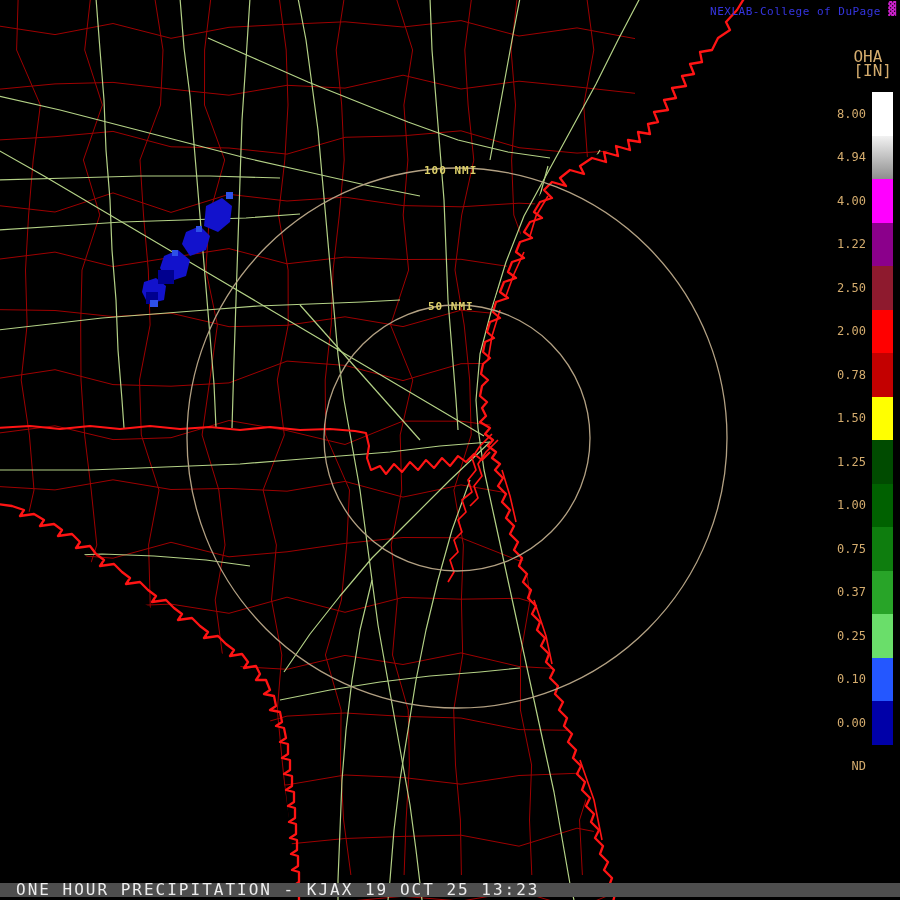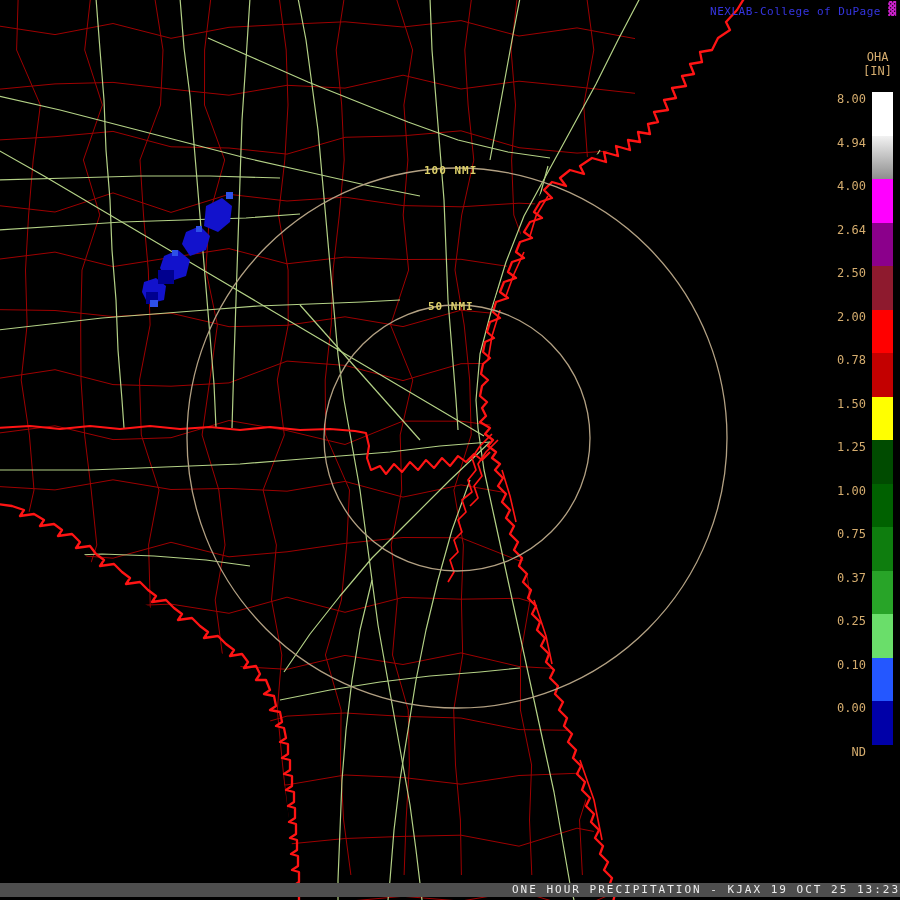--- a/index.html
+++ b/index.html
@@ -3,29 +3,30 @@
 <meta charset="utf-8">
 <style>
   html,body{margin:0;padding:0;background:#000;}
   .screen{
     position:relative;width:900px;height:900px;background:#000;overflow:hidden;
     font-family:"DejaVu Sans Mono","Liberation Mono",monospace;
   }
   .screen svg{position:absolute;left:0;top:0;}
   .brand{position:absolute;top:5px;right:19px;color:#3535e0;font-size:11px;letter-spacing:0.5px;margin-left:20px;}
   .logo{position:absolute;top:2px;right:4px;color:#cc22cc;font-size:13px;line-height:13px;}
-  .prod-block{position:absolute;top:50px;right:8px;text-align:center;color:#d4ac6e;font-size:12px;line-height:14px;}
+  .prod-block{position:absolute;top:50px;right:8px;text-align:left;color:#d4ac6e;font-size:16px;line-height:14px;}
   .legend{position:absolute;top:92px;right:7px;}
-  .lg-row{display:flex;height:43.5px;}
+  .lg-row{display:flex;align-items:center;height:43.5px;}
   .lg-label{width:46px;text-align:right;color:#d4ac6e;font-size:12px;margin-right:6px;}
   .lg-swatch{width:21px;height:43.5px;display:block;}
   .statusbar{
     position:absolute;left:0;right:0;bottom:3px;height:14px;background:#4e4e4e;
-    color:#ededed;font-size:11px;letter-spacing:2px;text-align:right;line-height:14px;
+    color:#ededed;font-size:16px;letter-spacing:2px;text-align:left;line-height:14px;
     white-space:nowrap;
+    padding-left:16px;
   }
   .ring-label{font-family:"DejaVu Sans Mono",monospace;font-size:11px;font-weight:bold;letter-spacing:1px;}
 </style>
 </head>
 <body>
 
 <div class="screen">
 
   <svg width="900" height="900" viewBox="0 0 900 900">
     <defs>
@@ -150,21 +151,21 @@
       </div>
       <div class="lg-row">
         <span class="lg-label">4.94</span>
         <span class="lg-swatch" style="background: linear-gradient(rgb(242, 242, 242), rgb(142, 142, 142));"></span>
       </div>
       <div class="lg-row">
         <span class="lg-label">4.00</span>
         <span class="lg-swatch" style="background: rgb(255, 0, 255);"></span>
       </div>
       <div class="lg-row">
-        <span class="lg-label">2.64</span>
+        <span class="lg-label">1.22</span>
         <span class="lg-swatch" style="background: rgb(139, 0, 139);"></span>
       </div>
       <div class="lg-row">
         <span class="lg-label">2.50</span>
         <span class="lg-swatch" style="background: rgb(142, 26, 46);"></span>
       </div>
       <div class="lg-row">
         <span class="lg-label">2.00</span>
         <span class="lg-swatch" style="background: rgb(255, 0, 0);"></span>
       </div>

